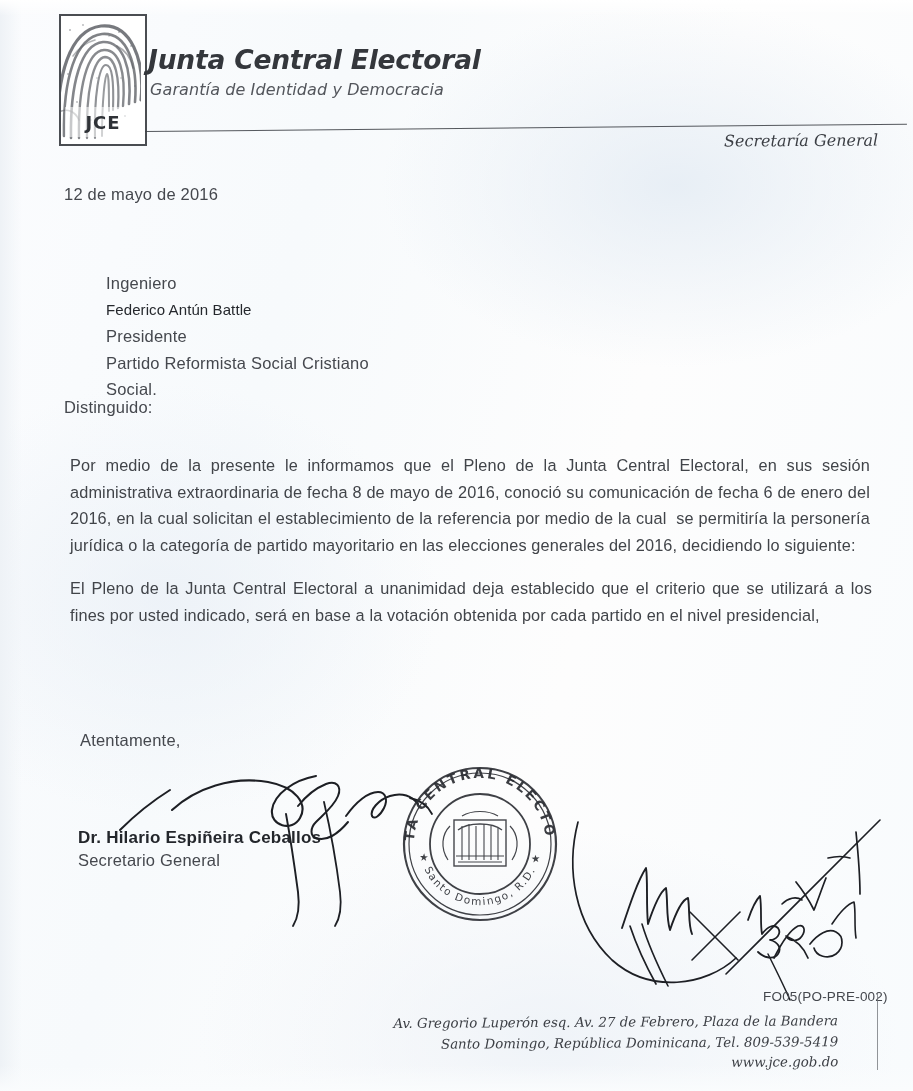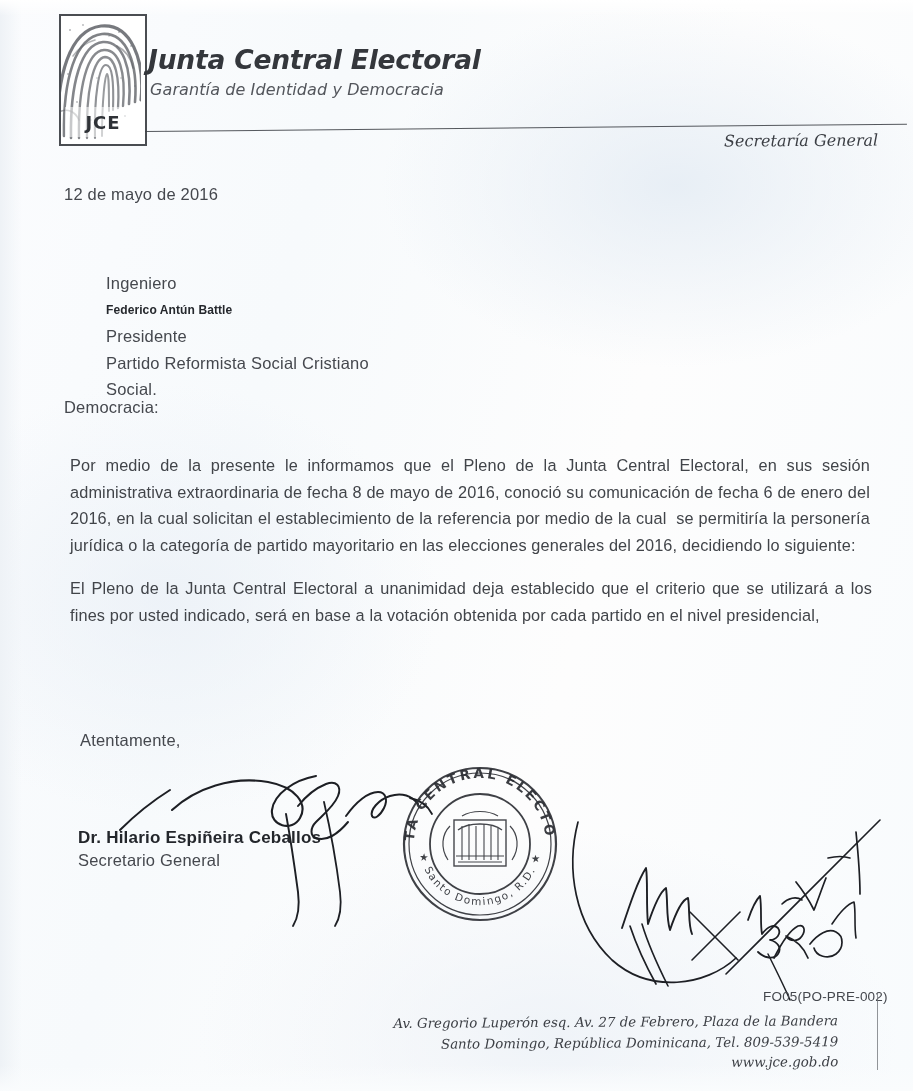--- a/index.html
+++ b/index.html
@@ -118,22 +118,22 @@
     position: absolute;
     left: 72px; top: 270px;
     font-size: 16.5px;
     line-height: 26.5px;
     color: #45484e;
     letter-spacing: 0.2px;
     margin-left: 34px;
   }
   .addressee div { white-space: nowrap; }
   .addressee .strong {
-    font-weight: bold;
-    font-size: 12px;
+    font-weight: normal;
+    font-size: 15px;
     color: #25282d;
     letter-spacing: 0.1px;
   }
 
   .salutation {
     position: absolute;
     left: 64px; top: 398px;
     font-size: 16.5px;
     color: #45484e;
     letter-spacing: 0.2px;
@@ -278,21 +278,21 @@
     </div>
 
     <div class="addressee">
       <div>Ingeniero</div>
       <div class="strong">Federico Antún Battle</div>
       <div>Presidente</div>
       <div>Partido Reformista Social Cristiano</div>
       <div>Social.</div>
     </div>
 
-    <div class="salutation">Democracia:</div>
+    <div class="salutation">Distinguido:</div>
 
     <div class="para para-1">Por medio de la presente le informamos que el Pleno de la Junta Central Electoral, en sus sesión administrativa extraordinaria de fecha 8 de mayo de 2016, conoció su comunicación de fecha 6 de enero del 2016, en la cual solicitan el establecimiento de la referencia por medio de la cual  se permitiría la personería jurídica o la categoría de partido mayoritario en las elecciones generales del 2016, decidiendo lo siguiente:</div>
     <div class="para para-2">El Pleno de la Junta Central Electoral a unanimidad deja establecido que el criterio que se utilizará a los fines por usted indicado, será en base a la votación obtenida por cada partido en el nivel presidencial,</div>
 
     <div class="closing">Atentamente,</div>
     <div class="signer-name">Dr. Hilario Espiñeira Ceballos</div>
     <div class="signer-role">Secretario General</div>
   </div>
 
   <svg class="ink signature-ink" width="330" height="180" viewBox="0 0 330 180">

